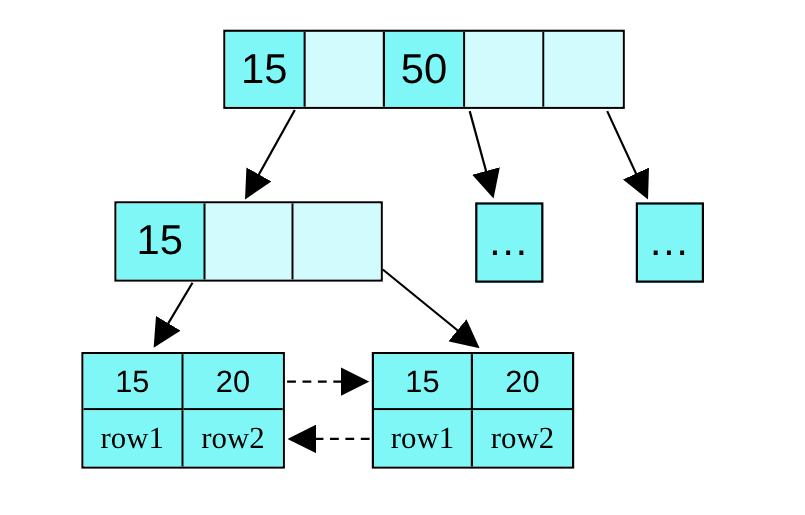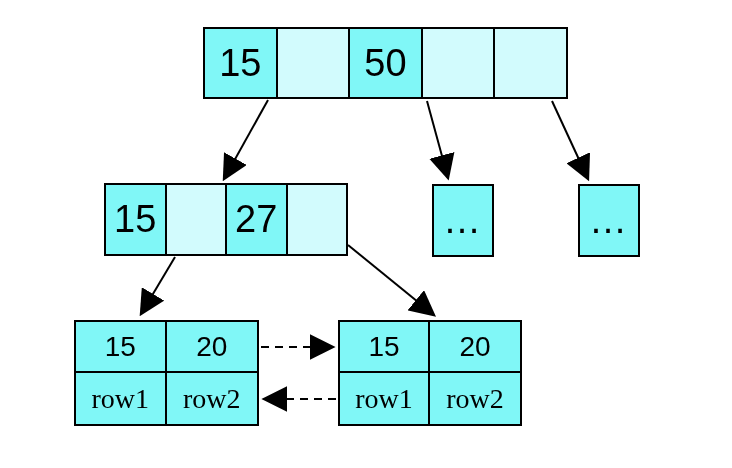--- a/index.html
+++ b/index.html
@@ -119,21 +119,20 @@
     <div class="cell dark">15</div>
     <div class="cell light"></div>
     <div class="cell dark">50</div>
     <div class="cell light"></div>
     <div class="cell light"></div>
   </div>
 
   <div class="node node-internal">
     <div class="cell dark">15</div>
     <div class="cell light"></div>
-    <div class="cell dark">27</div>
     <div class="cell light"></div>
   </div>
 
   <div class="overflow-node overflow-1">
     <span>…</span>
   </div>
   <div class="overflow-node overflow-2">
     <span>…</span>
   </div>
 

